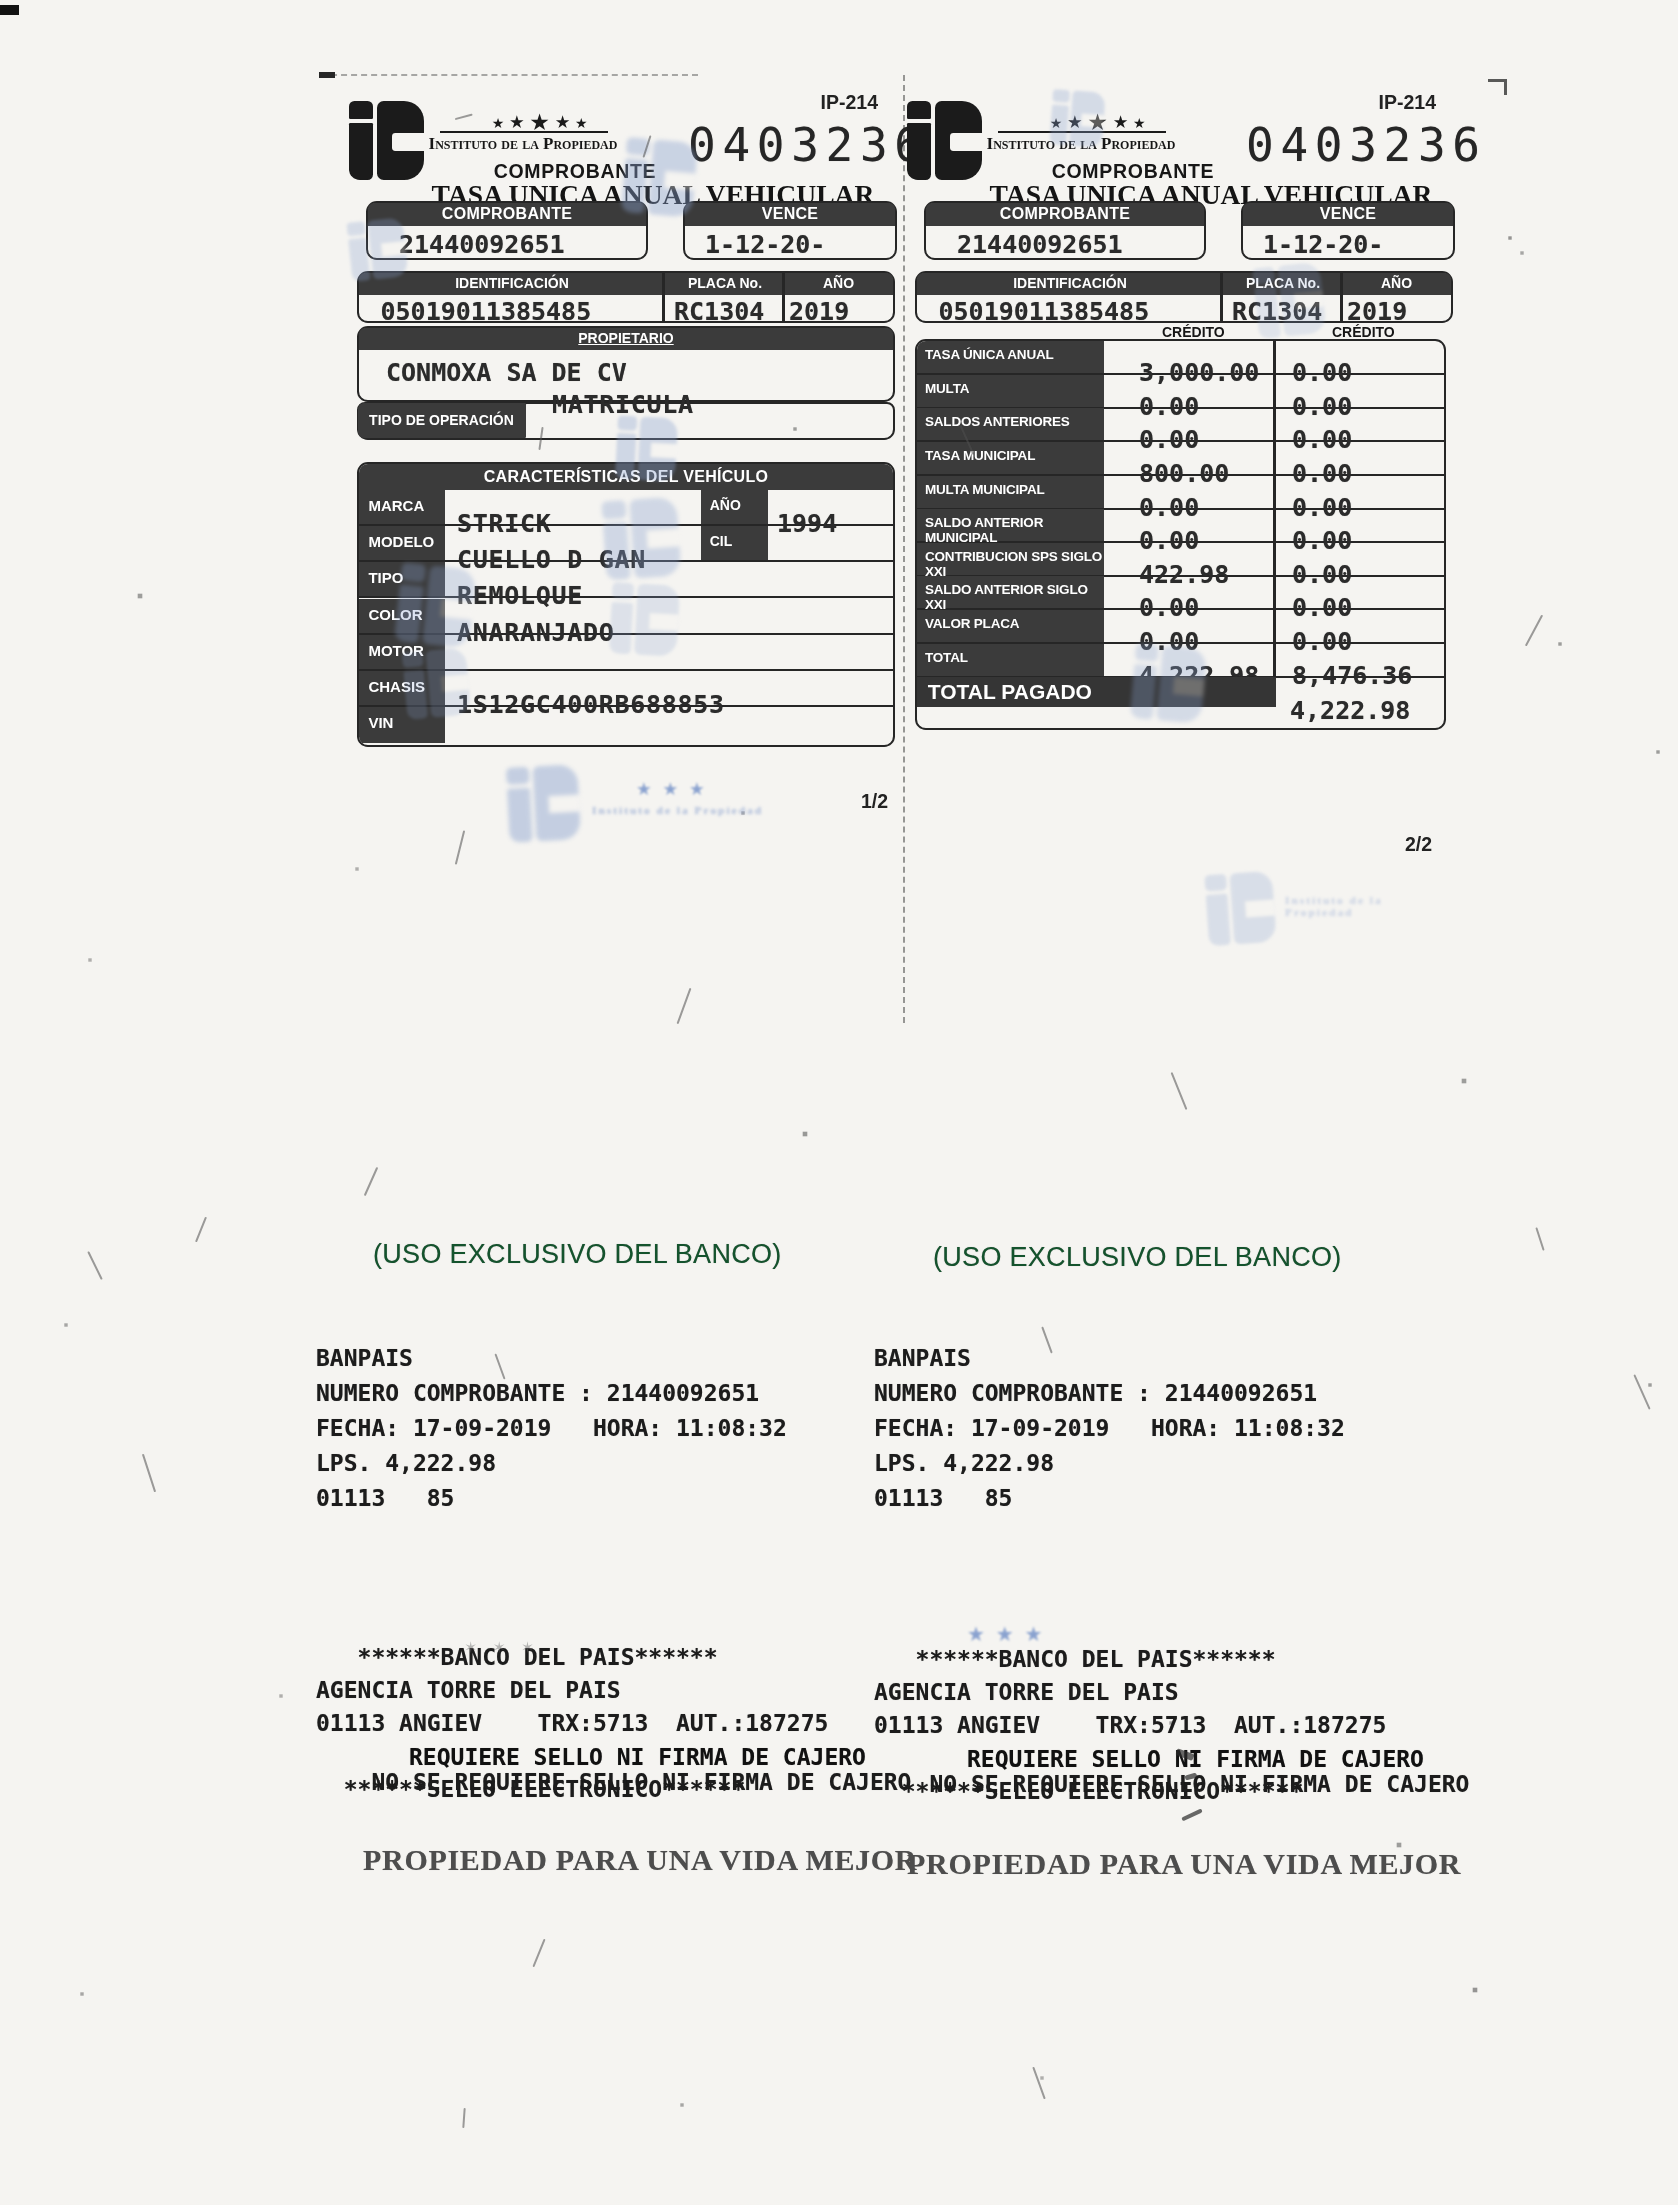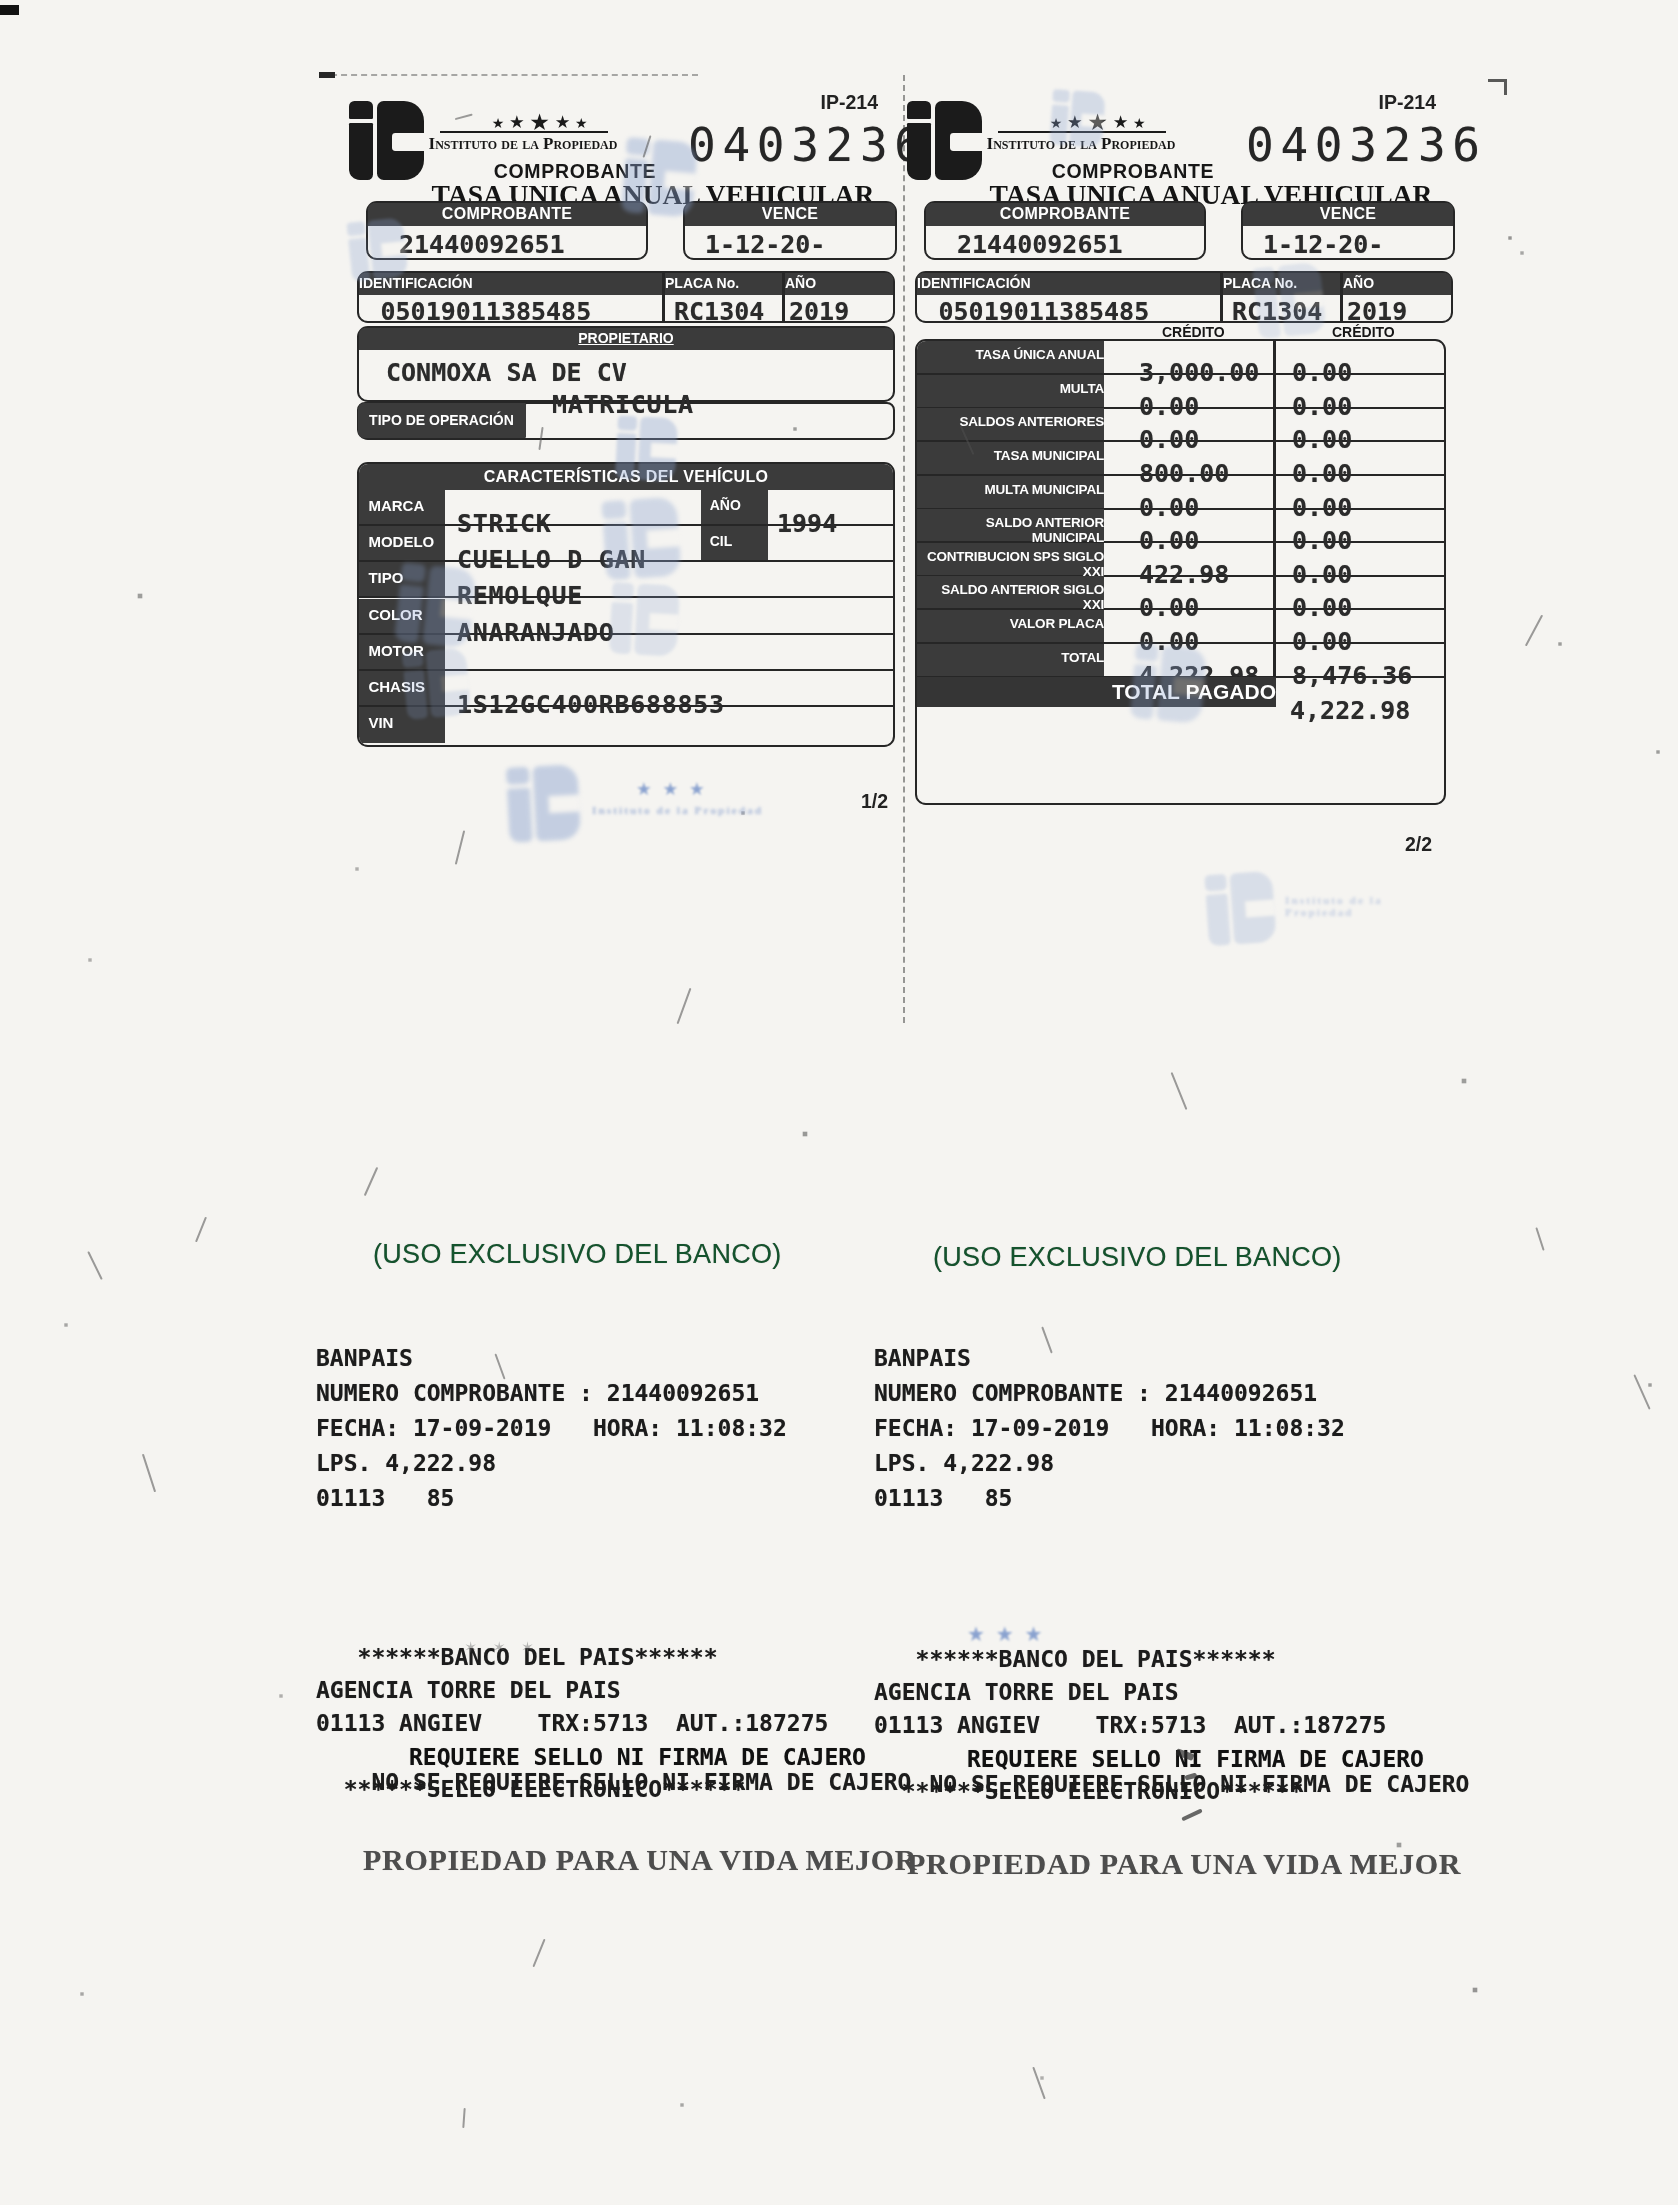--- a/index.html
+++ b/index.html
@@ -51,21 +51,21 @@
 
   .box-comprobante { left:36px;  top:114px; width:282px; height:59px; }
   .box-vence       { left:353px; top:114px; width:214px; height:59px; }
   .box-comprobante .fbar, .box-vence .fbar { height:23px; font-size:16px; line-height:22px; letter-spacing:0.3px; }
   .fval { position:absolute; font-size:25px; }
   .cbv  { left:31px; top:27px; }
   .vnv  { left:20px; top:27px; }
 
   .box-id { left:27px; top:184px; width:538px; height:52px; }
   .id-bar { height:21.5px; display:flex; border-radius:6px 6px 0 0; background:#3b3b3b; }
-  .idc { font-size:14px; font-weight:bold; color:#fff; line-height:21px; text-align:left; }
+  .idc { font-size:14px; font-weight:bold; color:#fff; line-height:21px; text-align:center; }
   .idc.c1 { width:306px; } .idc.c2 { width:120px; } .idc.c3 { width:107px; }
   .vdiv { position:absolute; top:0; width:2.7px; height:100%; background:#262626; }
   .vdiv.d1 { left:303px; } .vdiv.d2 { left:423px; }
   .idv1 { left:21.5px;  top:24px; }
   .idv2 { left:315px; top:24px; }
   .idv3 { left:430px; top:24px; }
 
   
   .box-prop { left:27px; top:239px; width:538px; height:76px; }
   .box-prop .fbar { height:21.5px; font-size:14px; line-height:21px;text-decoration:underline; }
@@ -84,21 +84,21 @@
   .vlabel { position:absolute; left:0; top:0; width:86px; height:100%; background:#3b3b3b;
             color:#fff; font-size:15px; font-weight:bold; padding:7.4px 0 0 9.4px; }
   .vlabel2 { position:absolute; left:342px; top:0; width:67px; height:100%; background:#3b3b3b;
              color:#fff; font-size:14px; font-weight:bold; padding:7.4px 0 0 8.7px; }
   .vval  { position:absolute; left:98px; bottom:-14px; font-size:25px; letter-spacing:0.7px; }
   .vval2 { position:absolute; left:418px; bottom:-14px; font-size:25px; }
 
   
   .dc-head { position:absolute; top:237px; font-size:14px; font-weight:bold; color:#161616; }
   .dh { left:274px; } .ch { left:444px; }
-  .box-charges { left:27px; top:252px; width:531px; height:466px; border-radius:10.8px; overflow:hidden;text-align:right; }
+  .box-charges { left:27px; top:252px; width:531px; height:391px; border-radius:10.8px; overflow:hidden; }
   .crow { position:absolute; left:0; width:100%; height:34px; border-bottom:2.7px solid #262626; }
   .clabel { position:absolute; left:0; top:0; width:187px; height:100%; background:#3b3b3b;
             color:#fff; font-size:13.5px; font-weight:bold; letter-spacing:-0.2px; padding:6px 0 0 8px; }
   .cdeb  { position:absolute; left:222px; bottom:-14px; font-size:25px; }
   .ccred { position:absolute; left:375px; bottom:-14px; font-size:25px; }
   .col-divider { position:absolute; left:356px; top:0; width:2.7px; height:336px; background:#262626; }
   .pagado-bar { position:absolute; left:0; top:336px; width:359px; height:30px; background:#353535;
                 color:#fff; font-size:21px; font-weight:bold; line-height:29px; padding-left:10.8px; }
   .pagado-val { position:absolute; left:402px; top:609px; font-size:25px; }
 

